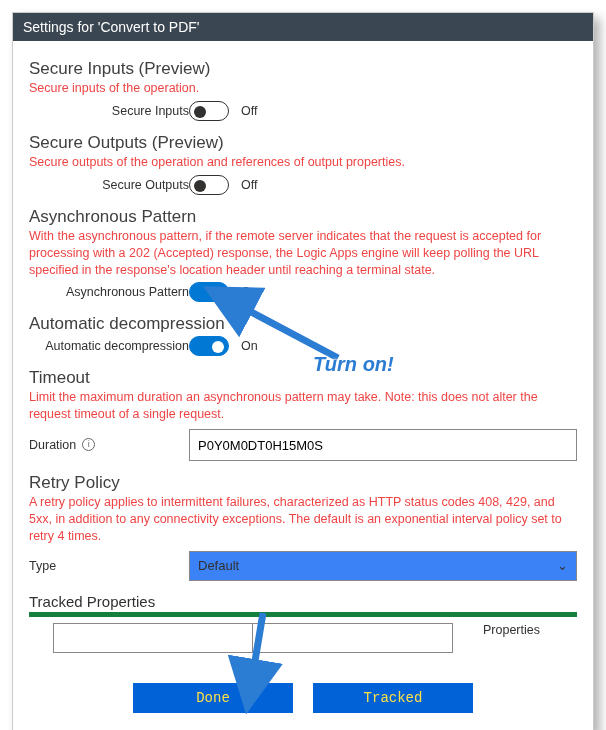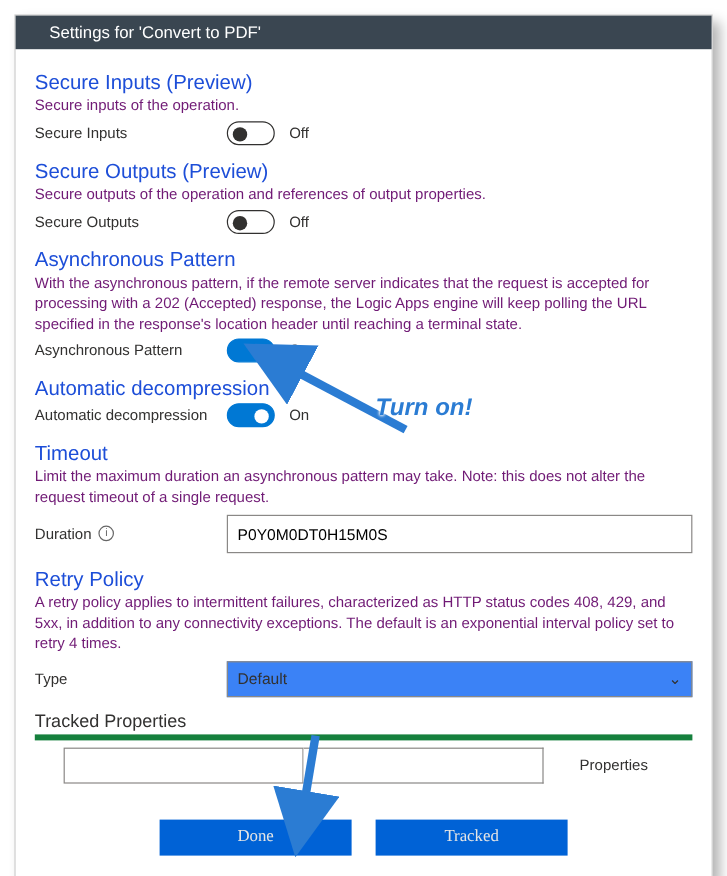--- a/index.html
+++ b/index.html
@@ -12,43 +12,44 @@
   }
   .window {
     width: 582px;
     border: 1px solid #ccc;
     box-shadow: 6px 6px 10px rgba(0,0,0,0.3);
     background: #fff;
   }
   .titlebar {
     background: #3a4651;
     color: #fff;
-    padding: 6px 28px;
+    padding: 6px 10px;
     font-size: 14px;
   }
   .content {
     padding: 12px 16px 18px 16px;
   }
   .section { margin-bottom: 12px; }
   .sec-title {
     font-size: 17px;
     font-weight: 400;
-    color: #1d4ed8;
+    color: #404040;
     margin: 6px 0 0 0;
   }
   .sec-desc {
     font-size: 12.5px;
-    color: #701a75;
+    color: #ef4444;
     margin: 1px 0 4px 0;
     line-height: 1.35;
   }
   .control-row {
     display: flex;
     align-items: center;
     margin-top: 2px;
+    text-align: right;
   }
   .control-label {
     font-size: 12.5px;
     width: 160px;
     flex-shrink: 0;
   }
   .control-label.twoline { line-height: 1.2; }
   .toggle {
     width: 40px;
     height: 20px;
@@ -121,21 +122,20 @@
   }
   .chev { font-size: 13px; color: #323130; }
   .tracked-title {
     font-size: 15px;
     border-bottom: 5px solid #15803d;
     padding-bottom: 2px;
     margin-bottom: 6px;
   }
   .tracked-row {
     display: flex;
-    align-items: center;
     padding-left: 24px;
   }
   .tracked-cell {
     height: 30px;
     border: 1px solid #8a8886;
     width: 200px;
     background: #fff;
   }
   .tracked-cell + .tracked-cell { border-left: none; }
   .prop-label {
@@ -145,25 +145,25 @@
   .button-row {
     display: flex;
     justify-content: center;
     gap: 20px;
     margin-top: 30px;
   }
   .btn {
     width: 160px;
     height: 30px;
     background: #0062d6;
-    color: #e5e5e5;
+    color: #fde047;
     border: none;
     font-size: 14px;
     cursor: pointer;
-    font-family: Liberation Serif, serif;
+    font-family: Liberation Mono, monospace;
   }
   
   .annot-layer {
     position: absolute;
     pointer-events: none;
   }
   .annot-text {
     position: absolute;
     color: #2b7cd3;
     font-weight: 700;
@@ -271,21 +271,21 @@
 
   <div class="annot-layer" style="left:0;top:0;width:100%;height:100%;">
     <svg class="arrow" style="left:215px; top:285px;" width="120" height="80">
       <defs>
         <marker id="ah1" markerWidth="8" markerHeight="8" refX="2" refY="4" orient="auto">
           <path d="M0,0 L8,4 L0,8 Z" fill="#2b7cd3"></path>
         </marker>
       </defs>
       <line x1="110" y1="60" x2="12" y2="8" stroke="#2b7cd3" stroke-width="7" marker-end="url(#ah1)"></line>
     </svg>
-    <div class="annot-text" style="left:300px; top:316px;">Turn on!</div>
+    <div class="annot-text" style="left:300px; top:340px;">Turn on!</div>
 
     <svg class="arrow" style="left:220px; top:595px;" width="60" height="80">
       <defs>
         <marker id="ah2" markerWidth="8" markerHeight="8" refX="2" refY="4" orient="auto">
           <path d="M0,0 L8,4 L0,8 Z" fill="#2b7cd3"></path>
         </marker>
       </defs>
       <line x1="30" y1="5" x2="20" y2="65" stroke="#2b7cd3" stroke-width="7" marker-end="url(#ah2)"></line>
     </svg>
   </div>

